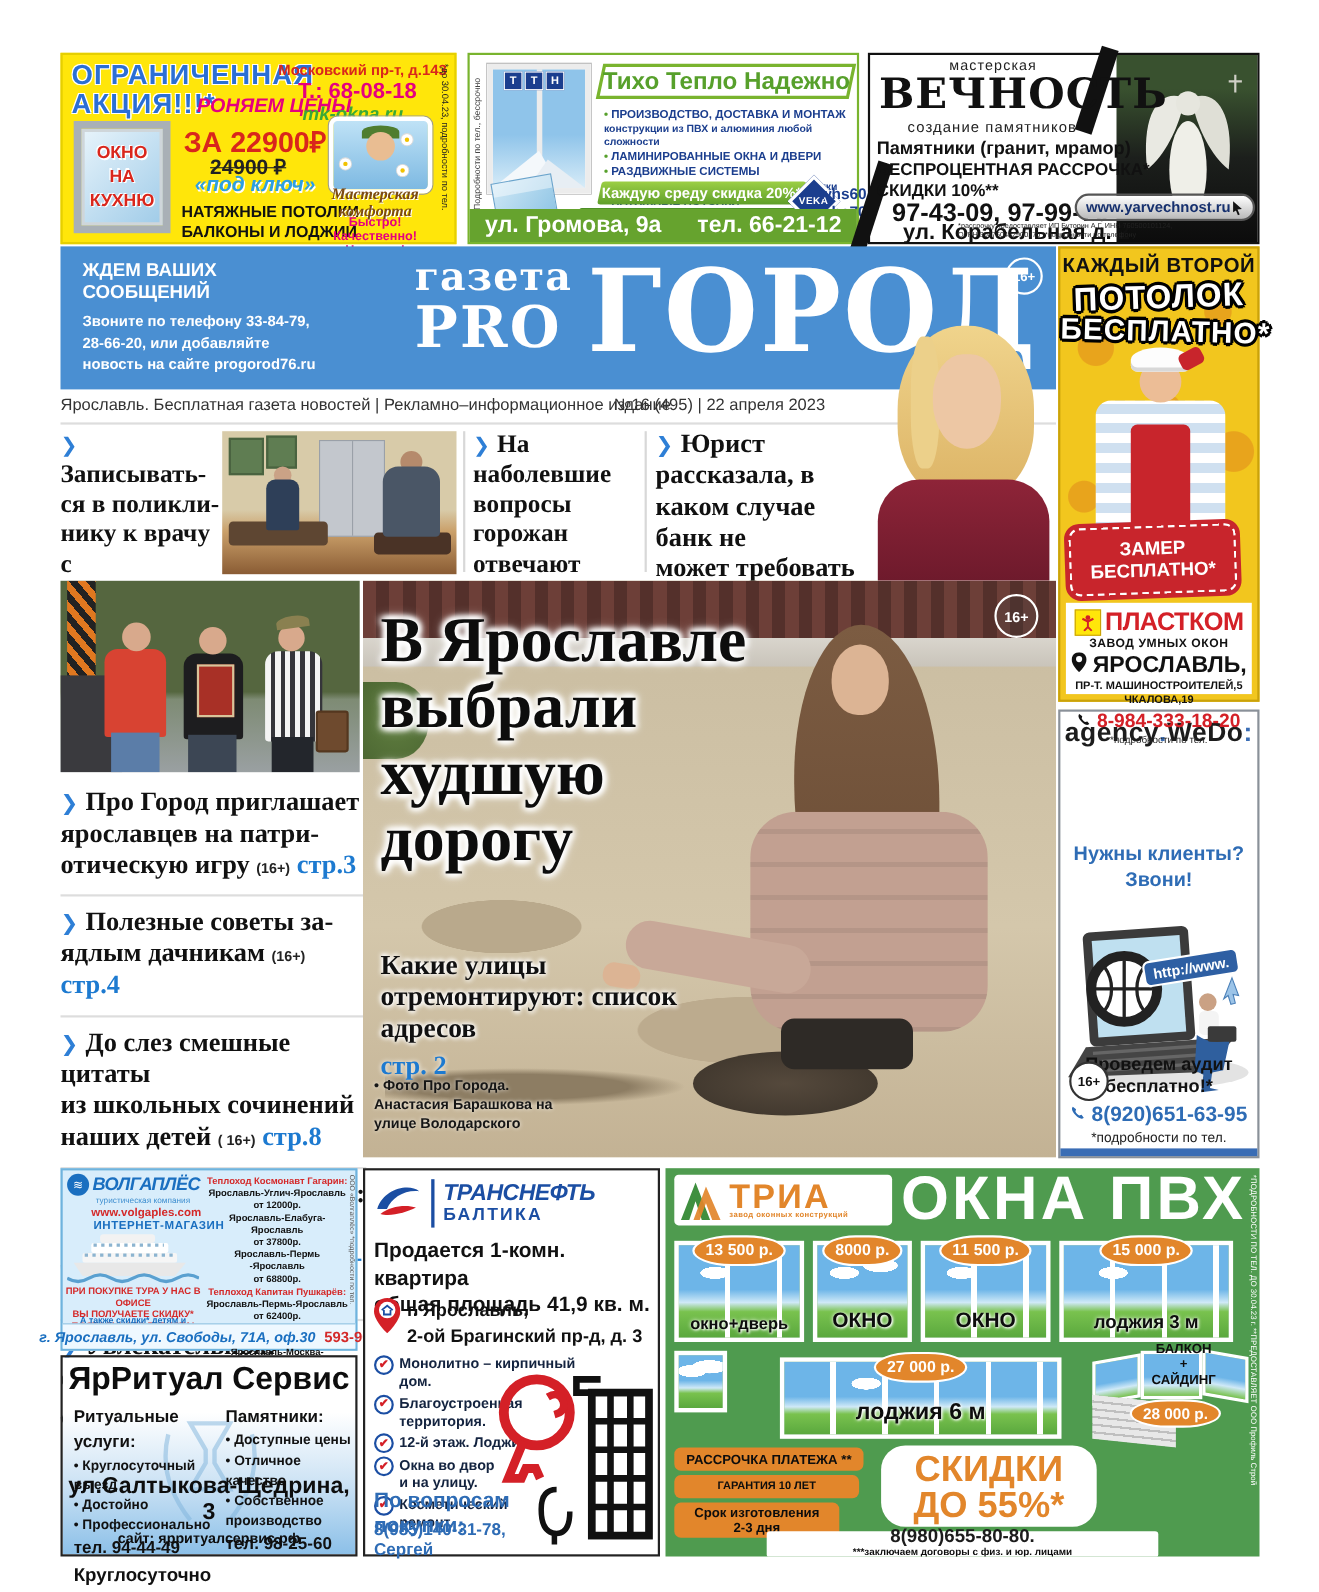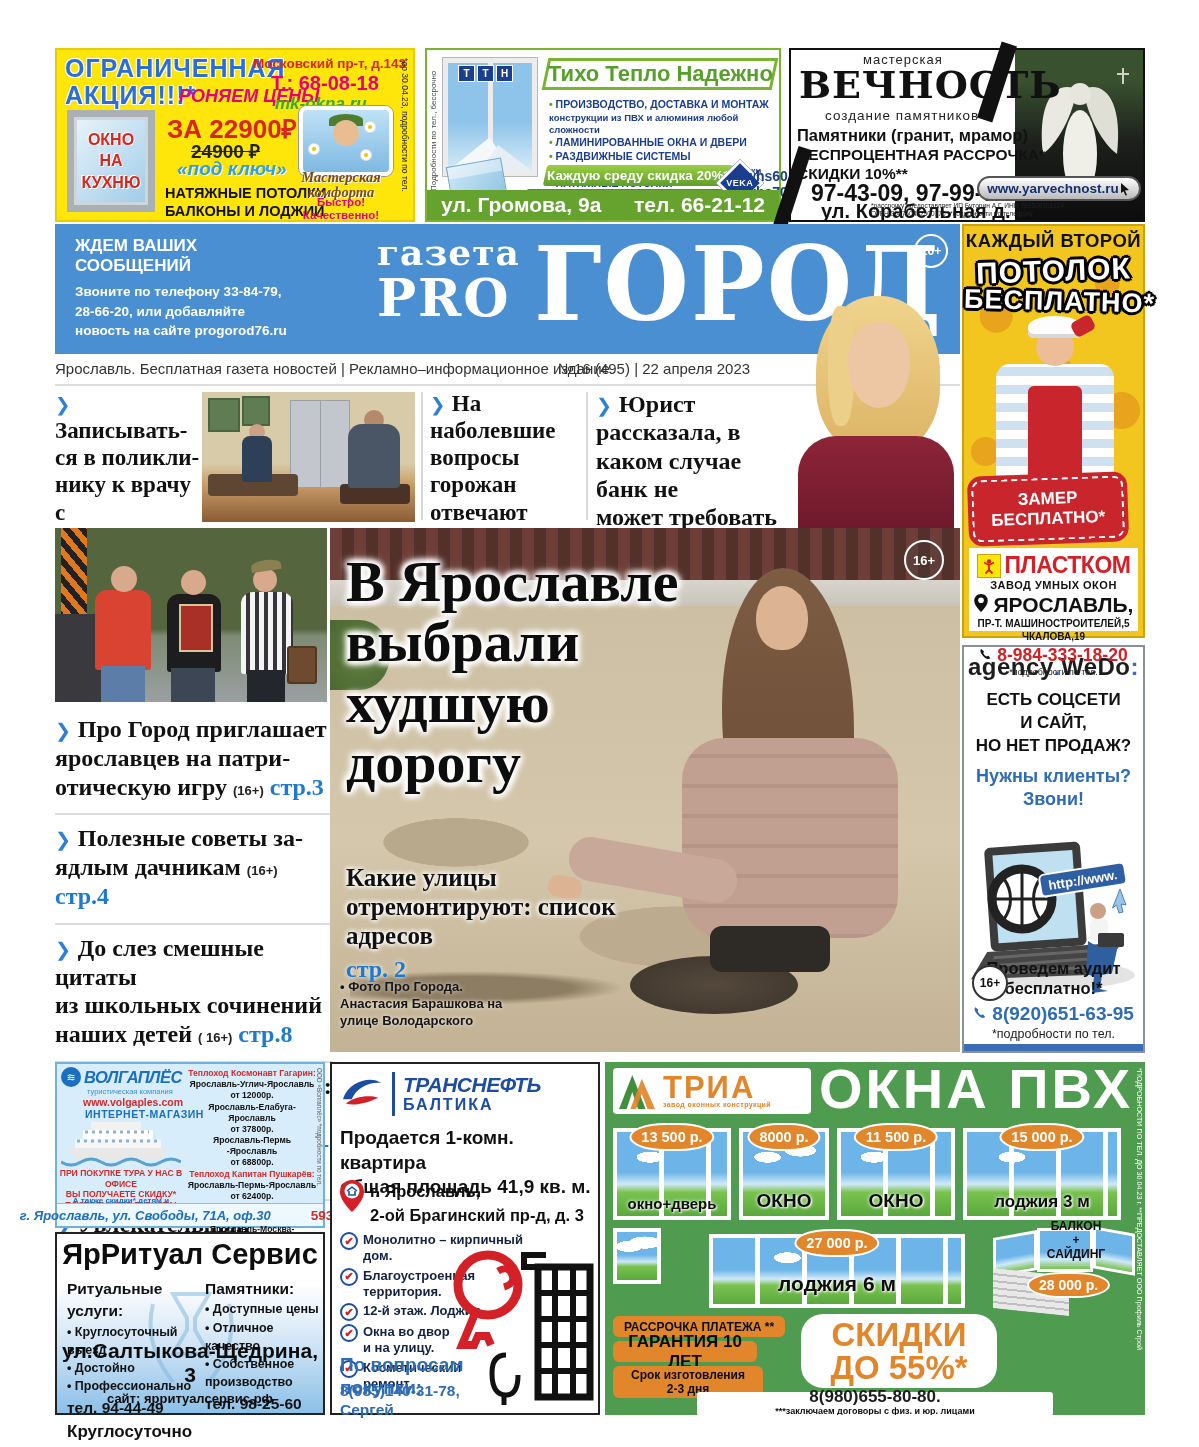--- a/index.html
+++ b/index.html
@@ -256,21 +256,21 @@
   .vg-brand{font-size:16.5px;font-weight:900;font-style:italic;color:#1a6fc0;letter-spacing:-.5px;}
   .vg-sub{position:absolute;left:30px;top:23px;font-size:7.5px;color:#3f8fd0;}
   .vg-site{position:absolute;left:26px;top:32px;font-size:10.5px;font-weight:800;color:#d42a2a;}
   .vg-shop{position:absolute;left:28px;top:44px;font-size:10.5px;font-weight:800;color:#1a6fc0;letter-spacing:.5px;}
   .vg-ship{position:absolute;left:4px;top:56px;}
   .vg-promo{position:absolute;left:0px;top:104px;width:128px;text-align:center;font-size:8.6px;font-weight:900;color:#d42a2a;line-height:1.25;}
   .vg-promo2{position:absolute;left:0px;top:132px;width:128px;text-align:center;font-size:8px;font-weight:800;color:#1a6fc0;}
   .vg-tours{position:absolute;left:130px;top:4px;width:130px;text-align:center;font-size:8.6px;line-height:1.3;color:#111;font-weight:700;}
   .vg-tours .h{color:#d42a2a;font-weight:900;}
   .vg-band{position:absolute;left:0;bottom:0;width:100%;height:22px;background:#eef8ff;border-top:1px solid #8cc0e0;
-           display:flex;align-items:center;justify-content:center;gap:20px;}
+           display:flex;align-items:center;justify-content:center;gap:4px;}
   .vg-addr{font-size:13px;font-weight:800;font-style:italic;color:#1a6fc0;white-space:nowrap;}
   .vg-phone{font-size:13.5px;font-weight:900;color:#d42a2a;white-space:nowrap;}
   .vg-fine{position:absolute;right:0px;top:4px;height:130px;font-size:6.3px;color:#555;}
 
   
   #ritual{left:55px;top:1232px;width:270px;height:183px;border:2px solid #222;box-sizing:border-box;
           background:linear-gradient(#fff 28%,#cfe4f5 62%,#8cc0e8);}
   .rt-title{position:absolute;left:0;top:4px;width:100%;text-align:center;font-size:29px;font-weight:900;color:#0d0d0d;}
   .rt-col{position:absolute;top:44px;font-size:12.5px;font-weight:800;color:#111;line-height:1.45;}
   .rt-c1{left:10px;width:130px;}
@@ -615,23 +615,20 @@
 отремонтируют: список
 адресов</div>
     <div class="deckpg">стр. 2</div>
     <div class="credit pl">• Фото Про Города.
 Анастасия Барашкова на
 улице Володарского</div>
   </div>
 
   <div id="wedo" class="abs">
     <div class="wd-logo"><span>agency</span><span class="bd">.</span><span>WeDo</span><span class="bd">:</span></div>
-    <div class="wd-q1 pl">ЕСТЬ СОЦСЕТИ
-И САЙТ,
-НО НЕТ ПРОДАЖ?</div>
     <div class="wd-q2 pl">Нужны клиенты?
 Звони!</div>
     <div class="wd-ill">
       <svg width="170" height="180" viewBox="0 0 170 180">
         <ellipse cx="85" cy="160" rx="80" ry="14" fill="#e3e3e3"></ellipse>
         <g transform="rotate(-4 60 90)">
           <rect x="18" y="30" width="96" height="104" rx="6" fill="#3b3b3b"></rect>
           <rect x="26" y="38" width="80" height="88" fill="#bfe0f0"></rect>
           <path d="M14 134 L150 134 L120 164 L-4 160 Z" fill="#454545"></path>
           <path d="M20 140 h110 M26 148 h100 M32 156 h88" stroke="#666" stroke-width="3"></path>
@@ -845,21 +842,21 @@
       <div class="tr-siding"></div>
       <div class="tr-blabel pl">БАЛКОН
 +
 САЙДИНГ</div>
       <div class="tr-bprice">28 000 р.</div>
     </div>
 
     <div class="tr-chip" style="top:254px;width:172px;height:21px;font-size:12px;">
         <span>РАССРОЧКА ПЛАТЕЖА **</span>
       </div>
-    <div class="tr-chip" style="top:279px;width:144px;height:21px;font-size:17px;">
+    <div class="tr-chip" style="top:279px;width:168px;height:21px;font-size:10px;">
         <span>ГАРАНТИЯ 10 ЛЕТ</span>
       </div>
     <div class="tr-chip" style="top:304px;width:150px;height:32px;font-size:12px;line-height:1.2;">
         <span class="pl">Срок изготовления
 2-3 дня</span>
       </div>
     <div class="tr-disc pl">СКИДКИ
 ДО 55%*</div>
     <div class="tr-phonebar">
       <svg width="15" height="15" viewBox="0 0 24 24">

